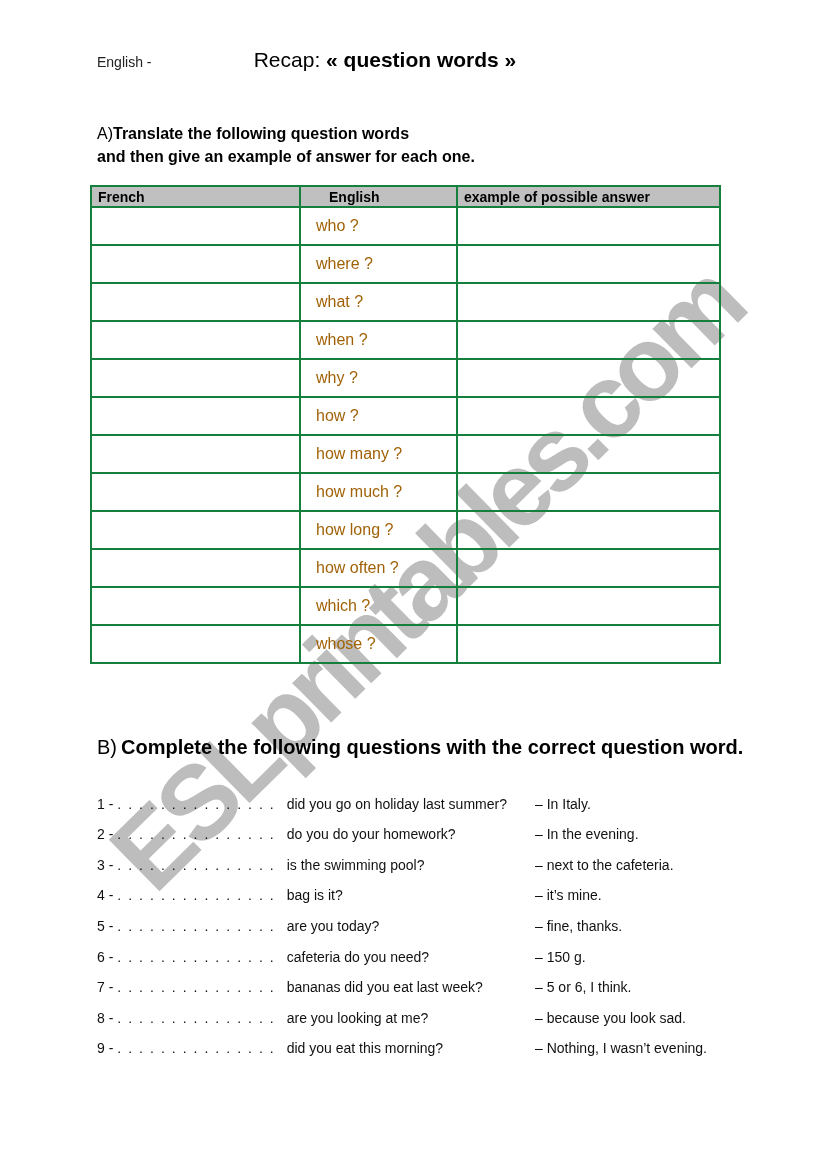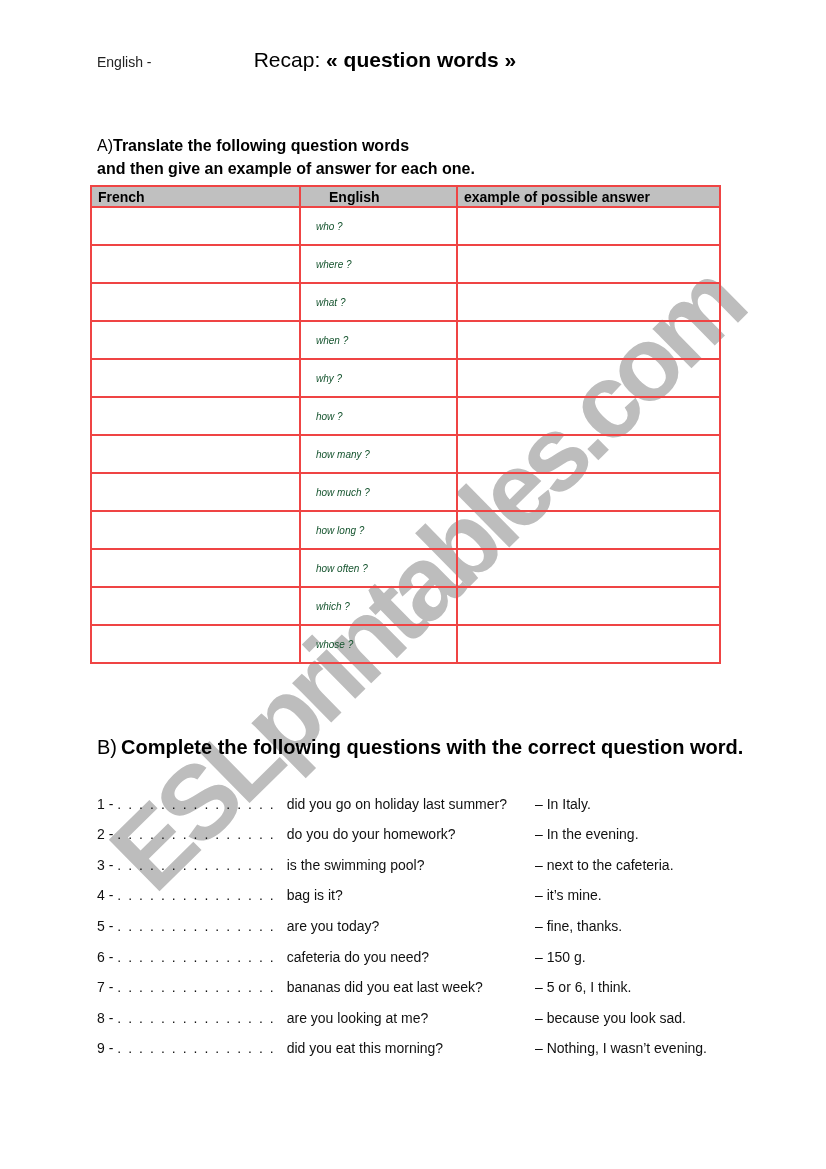--- a/index.html
+++ b/index.html
@@ -38,46 +38,45 @@
   }
   .page-title {
     position:absolute; left:0; top:48px; width:770px;
     text-align:center; font-size:21px; color:#000000;
   }
   .page-title .emph { font-weight:bold; }
 
   
   .section-a {
     position:absolute; left:97px; top:123px;
-    font-size:16px; line-height:22.5px; font-weight:bold; color:#000000;margin-top:12px;
+    font-size:16px; line-height:22.5px; font-weight:bold; color:#000000;
   }
   .section-a .section-label { font-weight:normal; }
 
   
   table.qw-table {
     position:absolute; left:90px; top:185px;
     width:629px;
     border-collapse:collapse;
     table-layout:fixed;
   }
-  .qw-table th, .qw-table td { border:2px solid #ef4444; }
+  .qw-table th, .qw-table td { border:2px solid #15803d; }
   .qw-table th {
     background:#c0c0c0;
     height:21px;
     font-size:14px; font-weight:bold; color:#000000;
     text-align:left; padding:0 0 0 6px;
     vertical-align:middle;
   }
   .qw-table th.col-english { padding-left:28px; }
   .qw-table td {
     height:38px;
-    font-size:10px; color:#14532d;
+    font-size:16px; color:#a16207;
     vertical-align:middle;
     background:transparent;
-    font-style:italic;
   }
   .qw-table td.cell-english { padding-left:15px; }
 
   
   .section-b {
     position:absolute; left:97px; top:736px;
     font-size:20px; font-weight:bold; color:#000000;
   }
   .section-b .section-label { font-weight:normal; margin-right:4px; }
 

